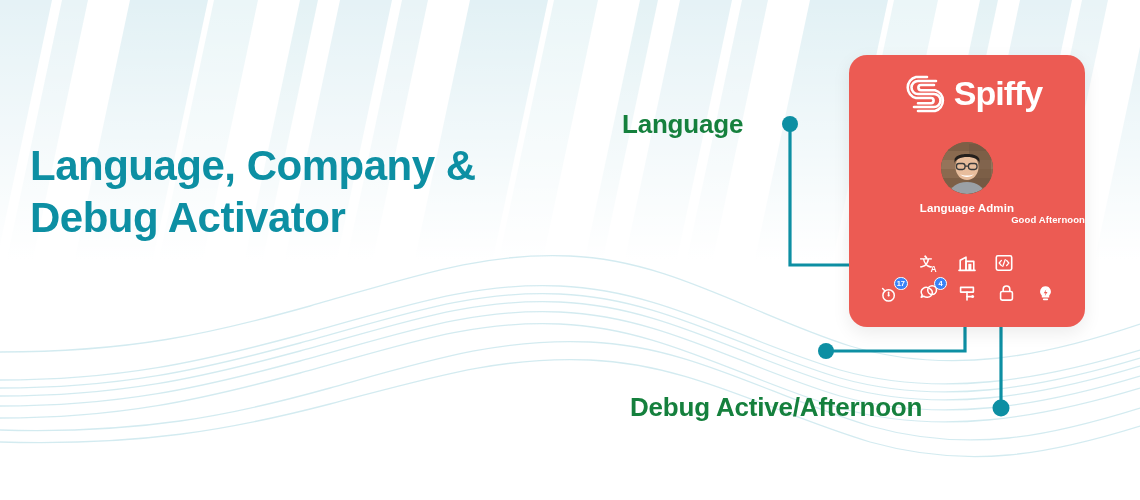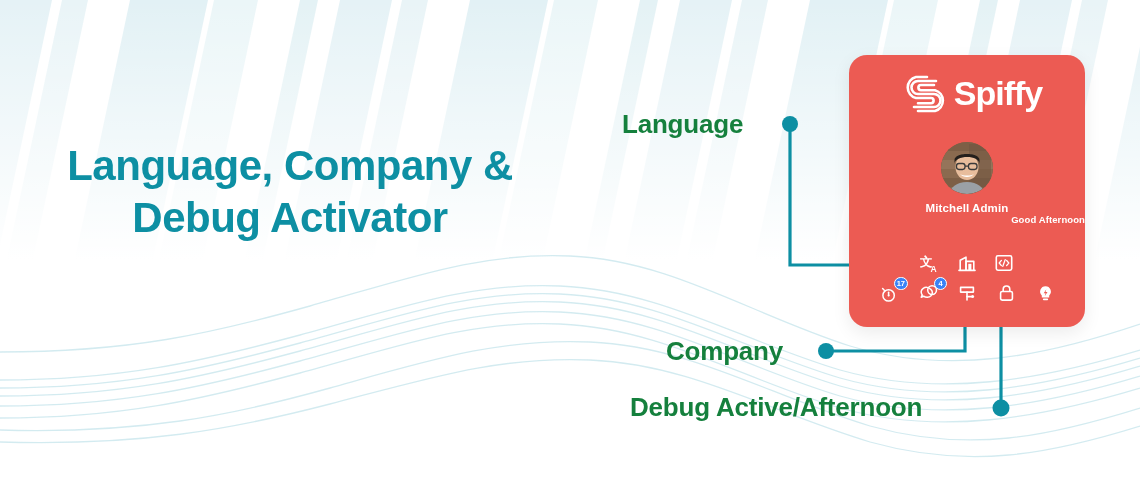--- a/index.html
+++ b/index.html
@@ -10,21 +10,21 @@
     position:relative;
   }
   #stage{position:relative;width:1140px;height:500px;overflow:hidden;background:#fff;}
 
   
   .bg-layer{position:absolute;inset:0;pointer-events:none;}
   .bg-stripes{position:absolute;top:0;left:0;width:1140px;height:260px;}
   .bg-waves{position:absolute;left:0;top:230px;width:1140px;height:270px;}
 
   
-  .left-block{position:absolute;left:30px;top:140px;width:520px;text-align:center;}
+  .left-block{position:absolute;left:30px;top:140px;width:520px;}
   .headline{
     color:#0d8fa3;
     font-size:42px;
     line-height:52px;
     font-weight:bold;
     letter-spacing:-0.5px;
     margin:0;
     white-space:pre-line;
   }
   .subcopy{
@@ -158,21 +158,20 @@
       <path d="M1001,408 L1001,272"></path>
     </g>
     <g fill="#0d8fa3">
       <circle cx="790" cy="124" r="8"></circle>
       <circle cx="826" cy="351" r="8"></circle>
       <circle cx="1001" cy="408" r="8.5"></circle>
     </g>
   </svg>
 
   <div class="callout" id="callout-language">Language</div>
-  <div class="callout" id="callout-company">Company</div>
   <div class="callout" id="callout-debug">Debug Active/Afternoon</div>
 
   <div class="card">
 
     <div class="card-logo">
       <svg width="46" height="40" viewBox="0 0 46 40">
         <g fill="none" stroke="#ffffff" stroke-width="2.6" stroke-linecap="round" stroke-linejoin="round">
           <path d="M32,8 L14,8 A6.5,6.5 0 0 0 14,21 L30,21 A6.5,6.5 0 0 1 30,34 L10,34"></path>
           <path d="M30,12 L17,12 A2.6,2.6 0 0 0 17,17.2 L31,17.2 A10.8,10.8 0 0 1 31,38 L14,38"></path>
           <path d="M23,4 L12,4 A10.8,10.8 0 0 0 12,25 L27,25 A2.6,2.6 0 0 1 27,30.2 L14,30.2"></path>
@@ -201,21 +200,21 @@
           <g stroke="#3a3a3a" stroke-width="1.3" fill="none">
             <rect x="15.5" y="21.5" width="8.5" height="6" rx="2.4"></rect>
             <rect x="27.5" y="21.5" width="8.5" height="6" rx="2.4"></rect>
             <path d="M24,24.2 L27.5,24.2"></path>
           </g>
           <path d="M19,32 C22,36 30,36 33,32 C30,34 22,34 19,32Z" fill="#ffffff"></path>
         </g>
       </svg>
     </div>
 
-    <div class="user-name">Mitchell Admin</div>
+    <div class="user-name">Language Admin</div>
     <div class="user-greeting">Good Afternoon</div>
 
     <div class="icon-row icon-row-top">
 
       <div class="mini-icon">
         <svg width="20" height="19" viewBox="0 0 20 19">
           <g fill="#ffffff">
             <text x="0" y="12" font-family="'DejaVu Sans', sans-serif" font-size="12.5" font-weight="bold">文</text>
             <text x="10.5" y="17.5" font-family="'Liberation Sans', sans-serif" font-size="8.5" font-weight="bold">A</text>
           </g>

